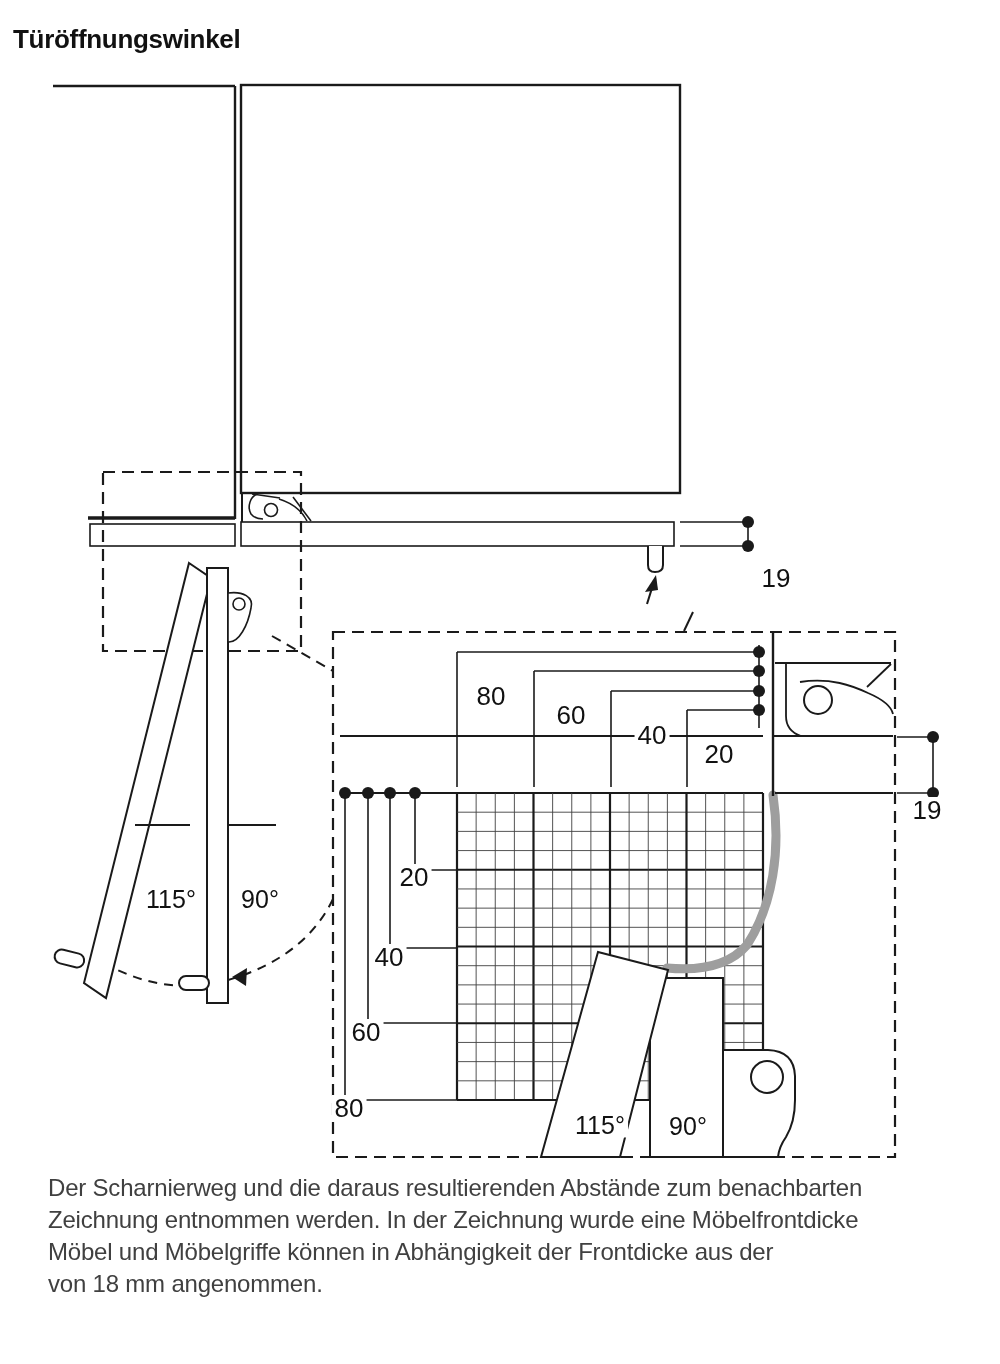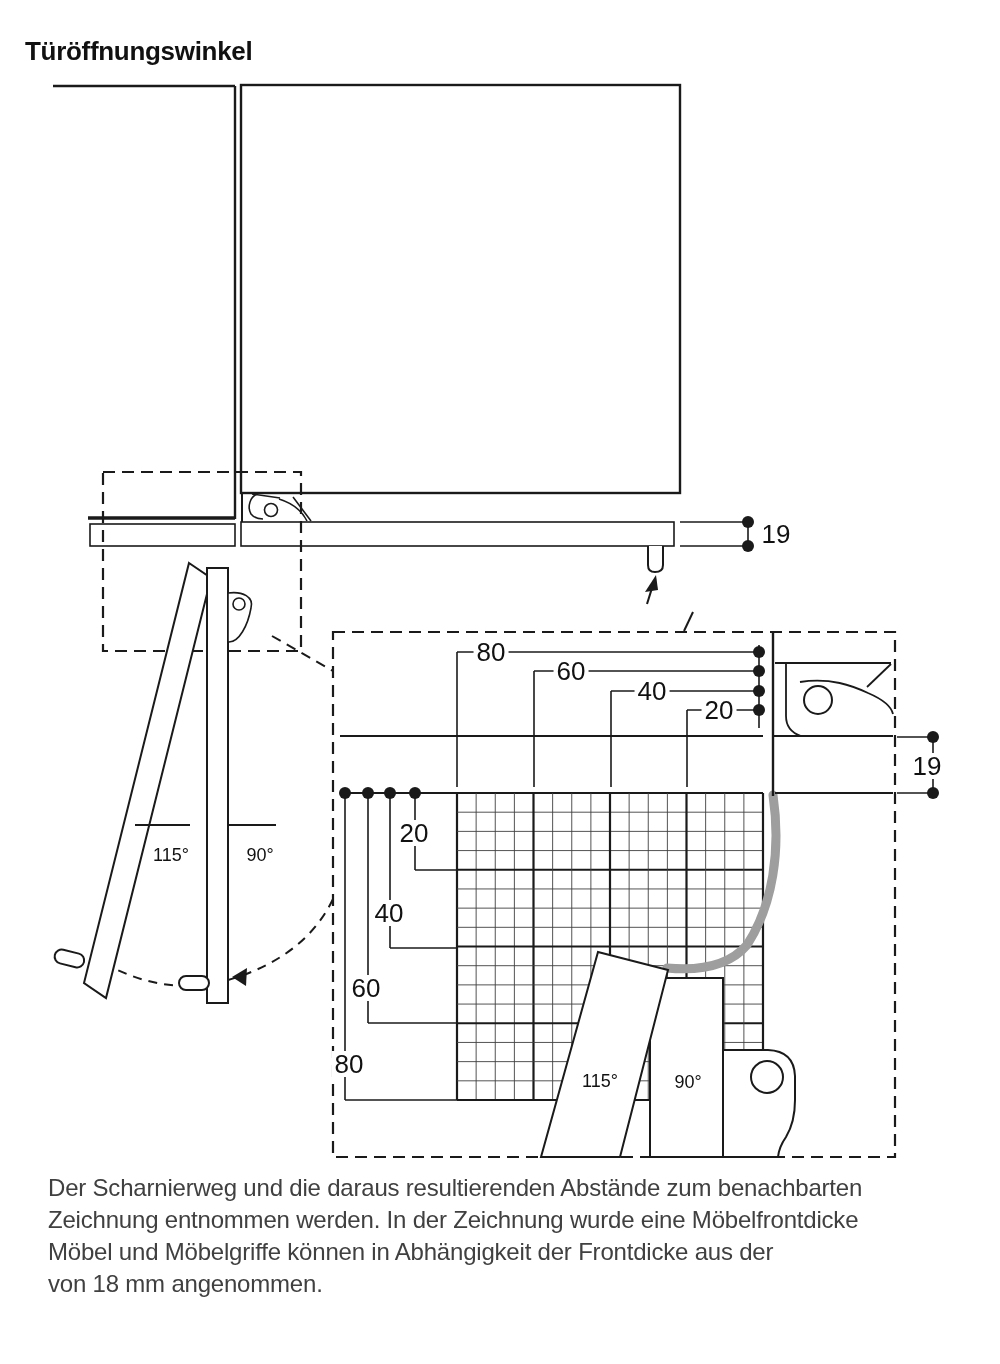--- a/index.html
+++ b/index.html
@@ -6,35 +6,35 @@
     --line:#1a1a1a;
     --hinge:#9e9e9e;
     --bg:#ffffff;
   }
   html,body{margin:0;padding:0;background:#fff;}
   .page{
     position:relative;width:1000px;height:1364px;background:var(--bg);
     font-family:"Liberation Sans",sans-serif;color:#111;overflow:hidden;
   }
   .title{
-    position:absolute;left:13px;top:24px;margin:12px;
+    position:absolute;left:13px;top:24px;margin:0;
     font-size:26px;font-weight:bold;letter-spacing:-0.3px;color:#111;
   }
   .bodytext{
     position:absolute;left:48px;top:1172px;width:912px;
     font-size:24px;line-height:32px;color:#404040;letter-spacing:-0.2px;
   }
   .bodytext div{white-space:nowrap;}
   svg.draw{position:absolute;left:0;top:0;}
   .dlabel{
     position:absolute;transform:translate(-50%,-50%);
     font-size:26px;color:#111;background:#fff;padding:0 3px;
-    white-space:nowrap;line-height:1;
-  }
-  .dlabel.sm{font-size:18px;}
+    white-space:nowrap;line-height:1;margin-top:44px;
+  }
+  .dlabel.sm{font-size:25px;}
 </style>
 </head>
 <body>
 
 <div class="page">
 
   <h1 class="title">Türöffnungswinkel</h1>
 
   <svg class="draw" width="1000" height="1364" viewBox="0 0 1000 1364" fill="none" stroke="#1a1a1a" stroke-width="2">
 

